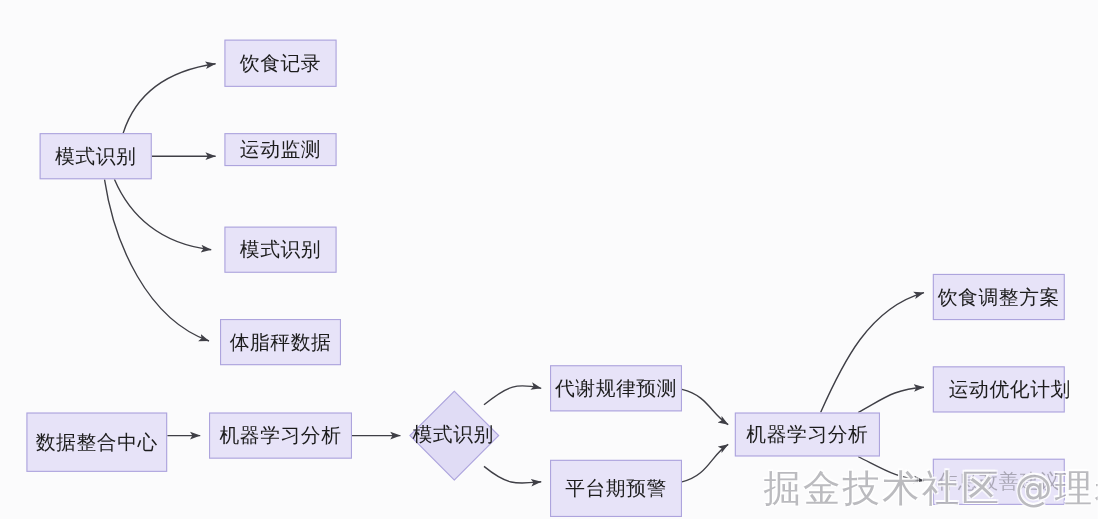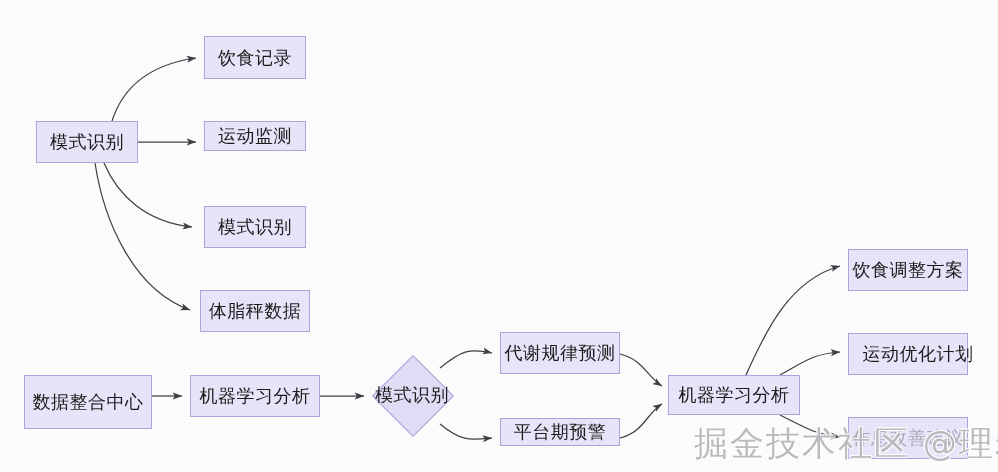--- a/index.html
+++ b/index.html
@@ -152,21 +152,21 @@
 
   <div class="node decision" style="left:372px; top:355px; width:80px; height:80px;">
     <span class="dia-shape"></span>
     <span class="dia-label">模式识别</span>
   </div>
 
   <div class="node" style="left:500px; top:332px; width:120px; height:42px;">
     <span>代谢规律预测</span>
   </div>
 
-  <div class="node" style="left:500px; top:418px; width:120px; height:28px;">
+  <div class="node" style="left:500px; top:418px; width:120px; height:52px;">
     <span>平台期预警</span>
   </div>
 
   <div class="node" style="left:668px; top:375px; width:132px; height:40px;">
     <span>机器学习分析</span>
   </div>
 
   <div class="node" style="left:848px; top:249px; width:120px; height:42px;">
     <span>饮食调整方案</span>
   </div>

